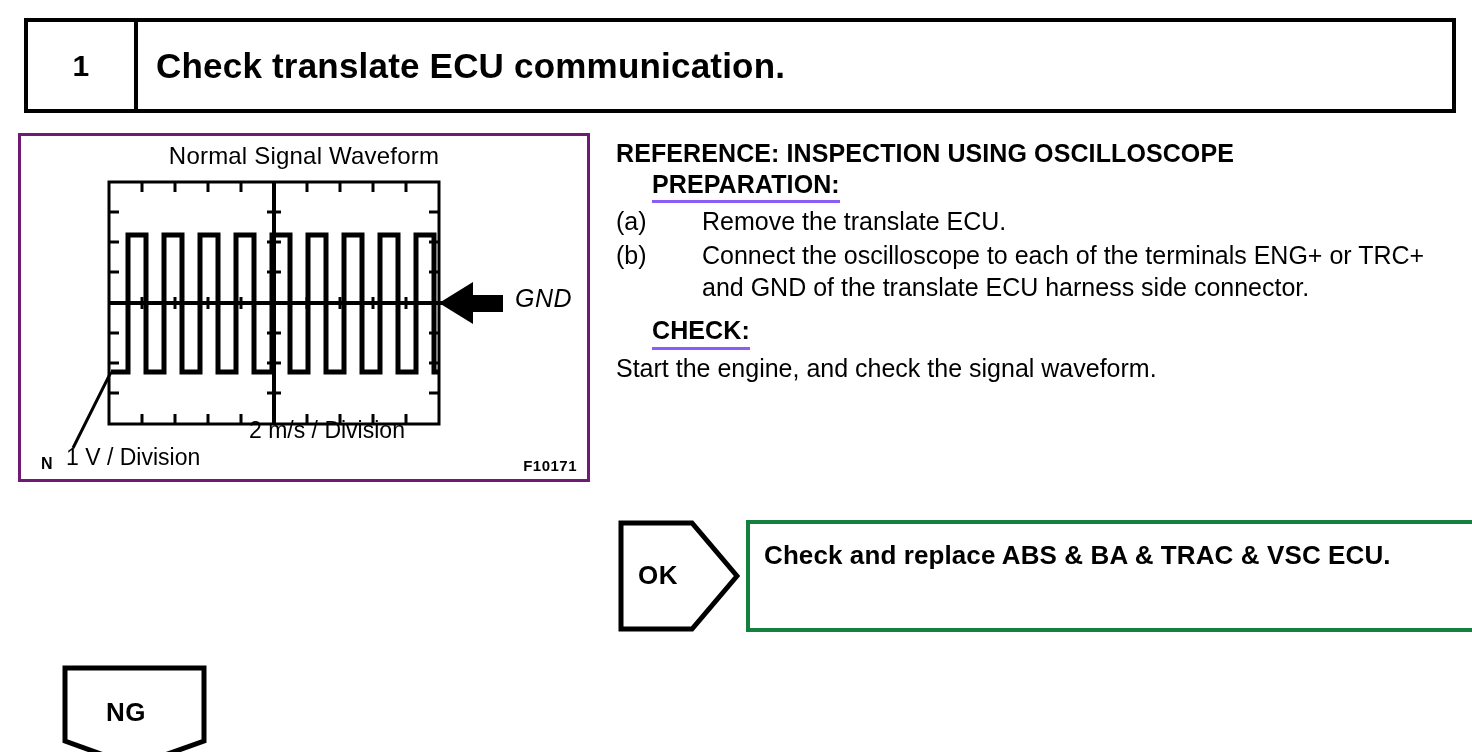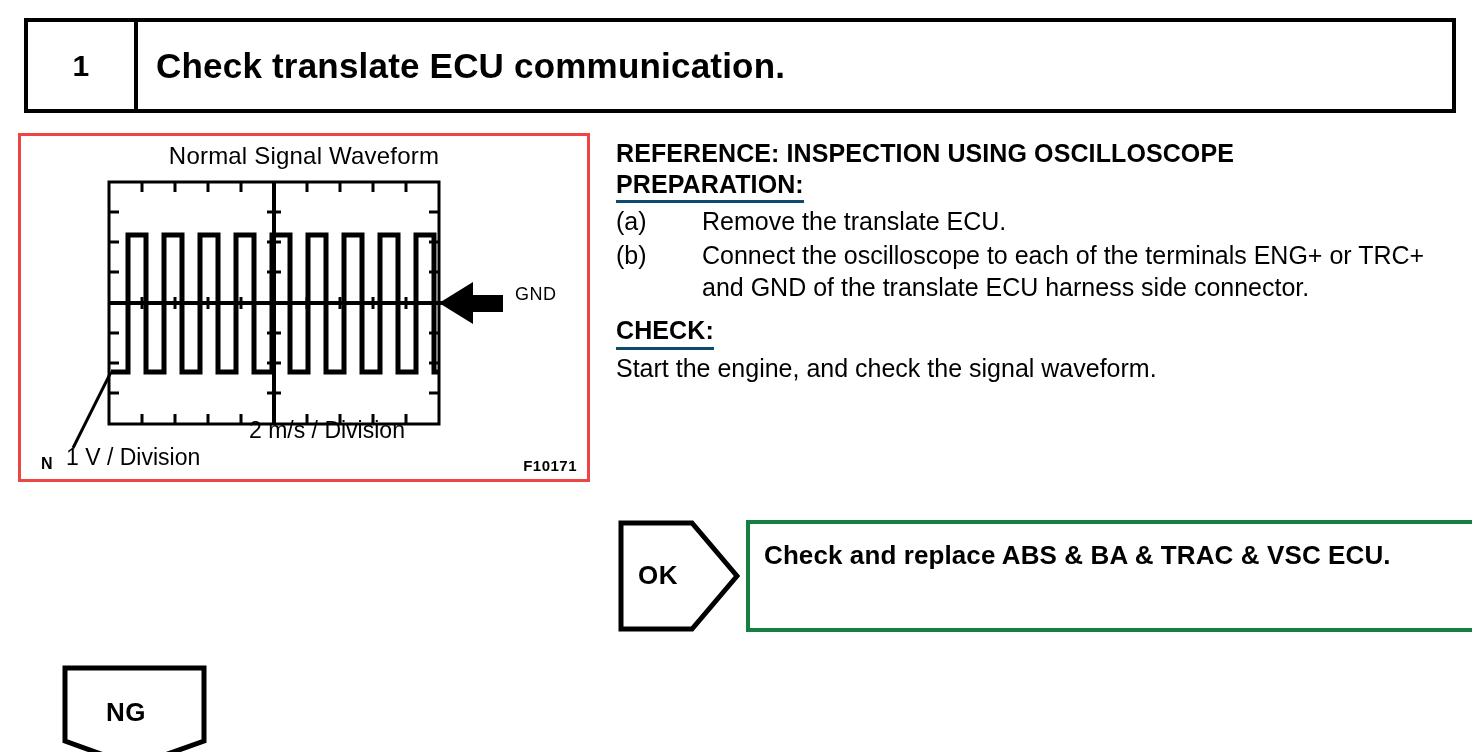--- a/index.html
+++ b/index.html
@@ -54,21 +54,21 @@
     letter-spacing: 0.2px;
   }
 
   
   #figure-panel {
     position: absolute;
     left: 18px;
     top: 133px;
     width: 572px;
     height: 349px;
-    border: 3px solid #ef4444;
+    border: 3px solid #701a75;
     box-sizing: border-box;
     background: #fff;
   }
   #figure-title {
     position: absolute;
     left: 0;
     top: 6px;
     width: 100%;
     text-align: center;
     font-size: 24px;
@@ -105,41 +105,43 @@
     position: absolute;
     left: 228px;
     bottom: 35px;
     font-size: 23px;
     white-space: nowrap;
   }
   #label-gnd {
     position: absolute;
     left: 494px;
     top: 148px;
-    font-size: 18px;
-    letter-spacing: 0.5px;
+    font-size: 25px;
+    letter-spacing: 0.5px;
+    font-style: italic;
   }
 
   
   #reference-block {
     position: absolute;
     left: 616px;
     top: 138px;
     width: 850px;
   }
   .ref-heading {
     font-size: 25px;
     font-weight: bold;
     line-height: 1.22;
     letter-spacing: 0.1px;
   }
   .ref-heading.underlined {
     display: inline-block;
-    border-bottom: 3px solid #0c4a6e;
+    border-bottom: 3px solid #8b5cf6;
     padding-bottom: 1px;
+    margin-left: 36px;
   }
   .step-row {
     display: flex;
     font-size: 25px;
     line-height: 1.28;
     margin-top: 2px;
   }
   .step-row .marker {
     width: 86px;
     flex-shrink: 0;

